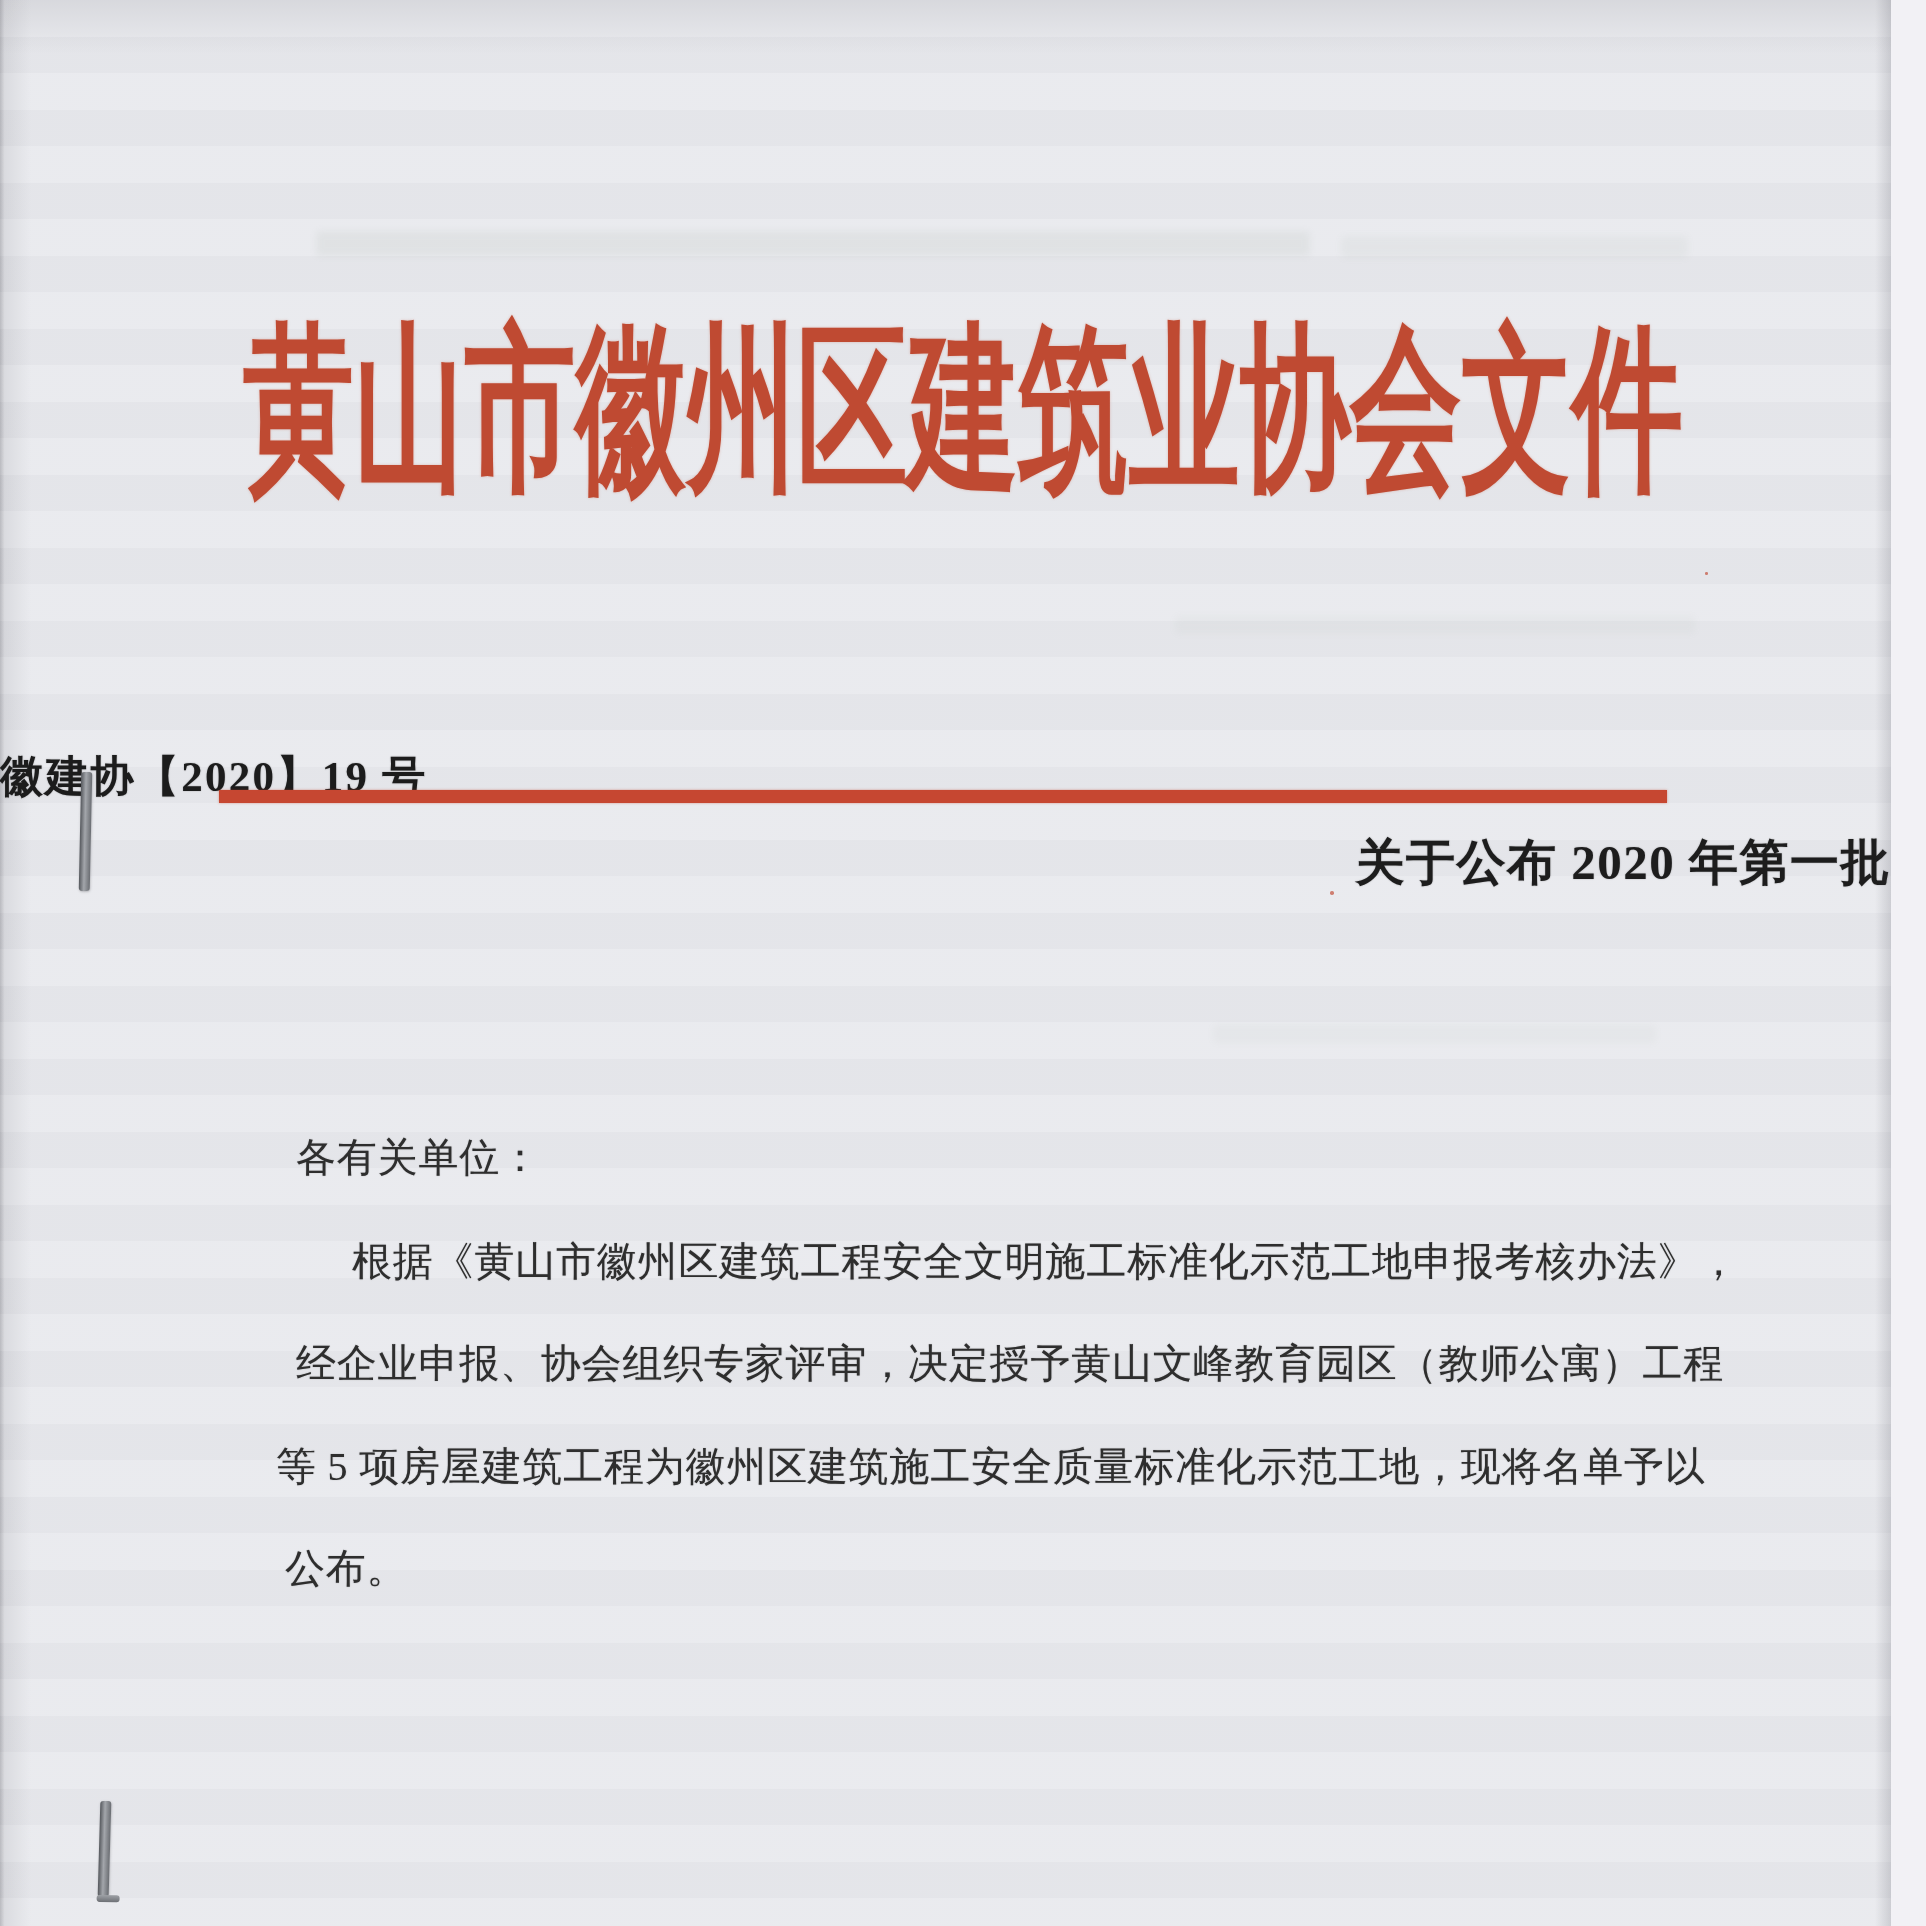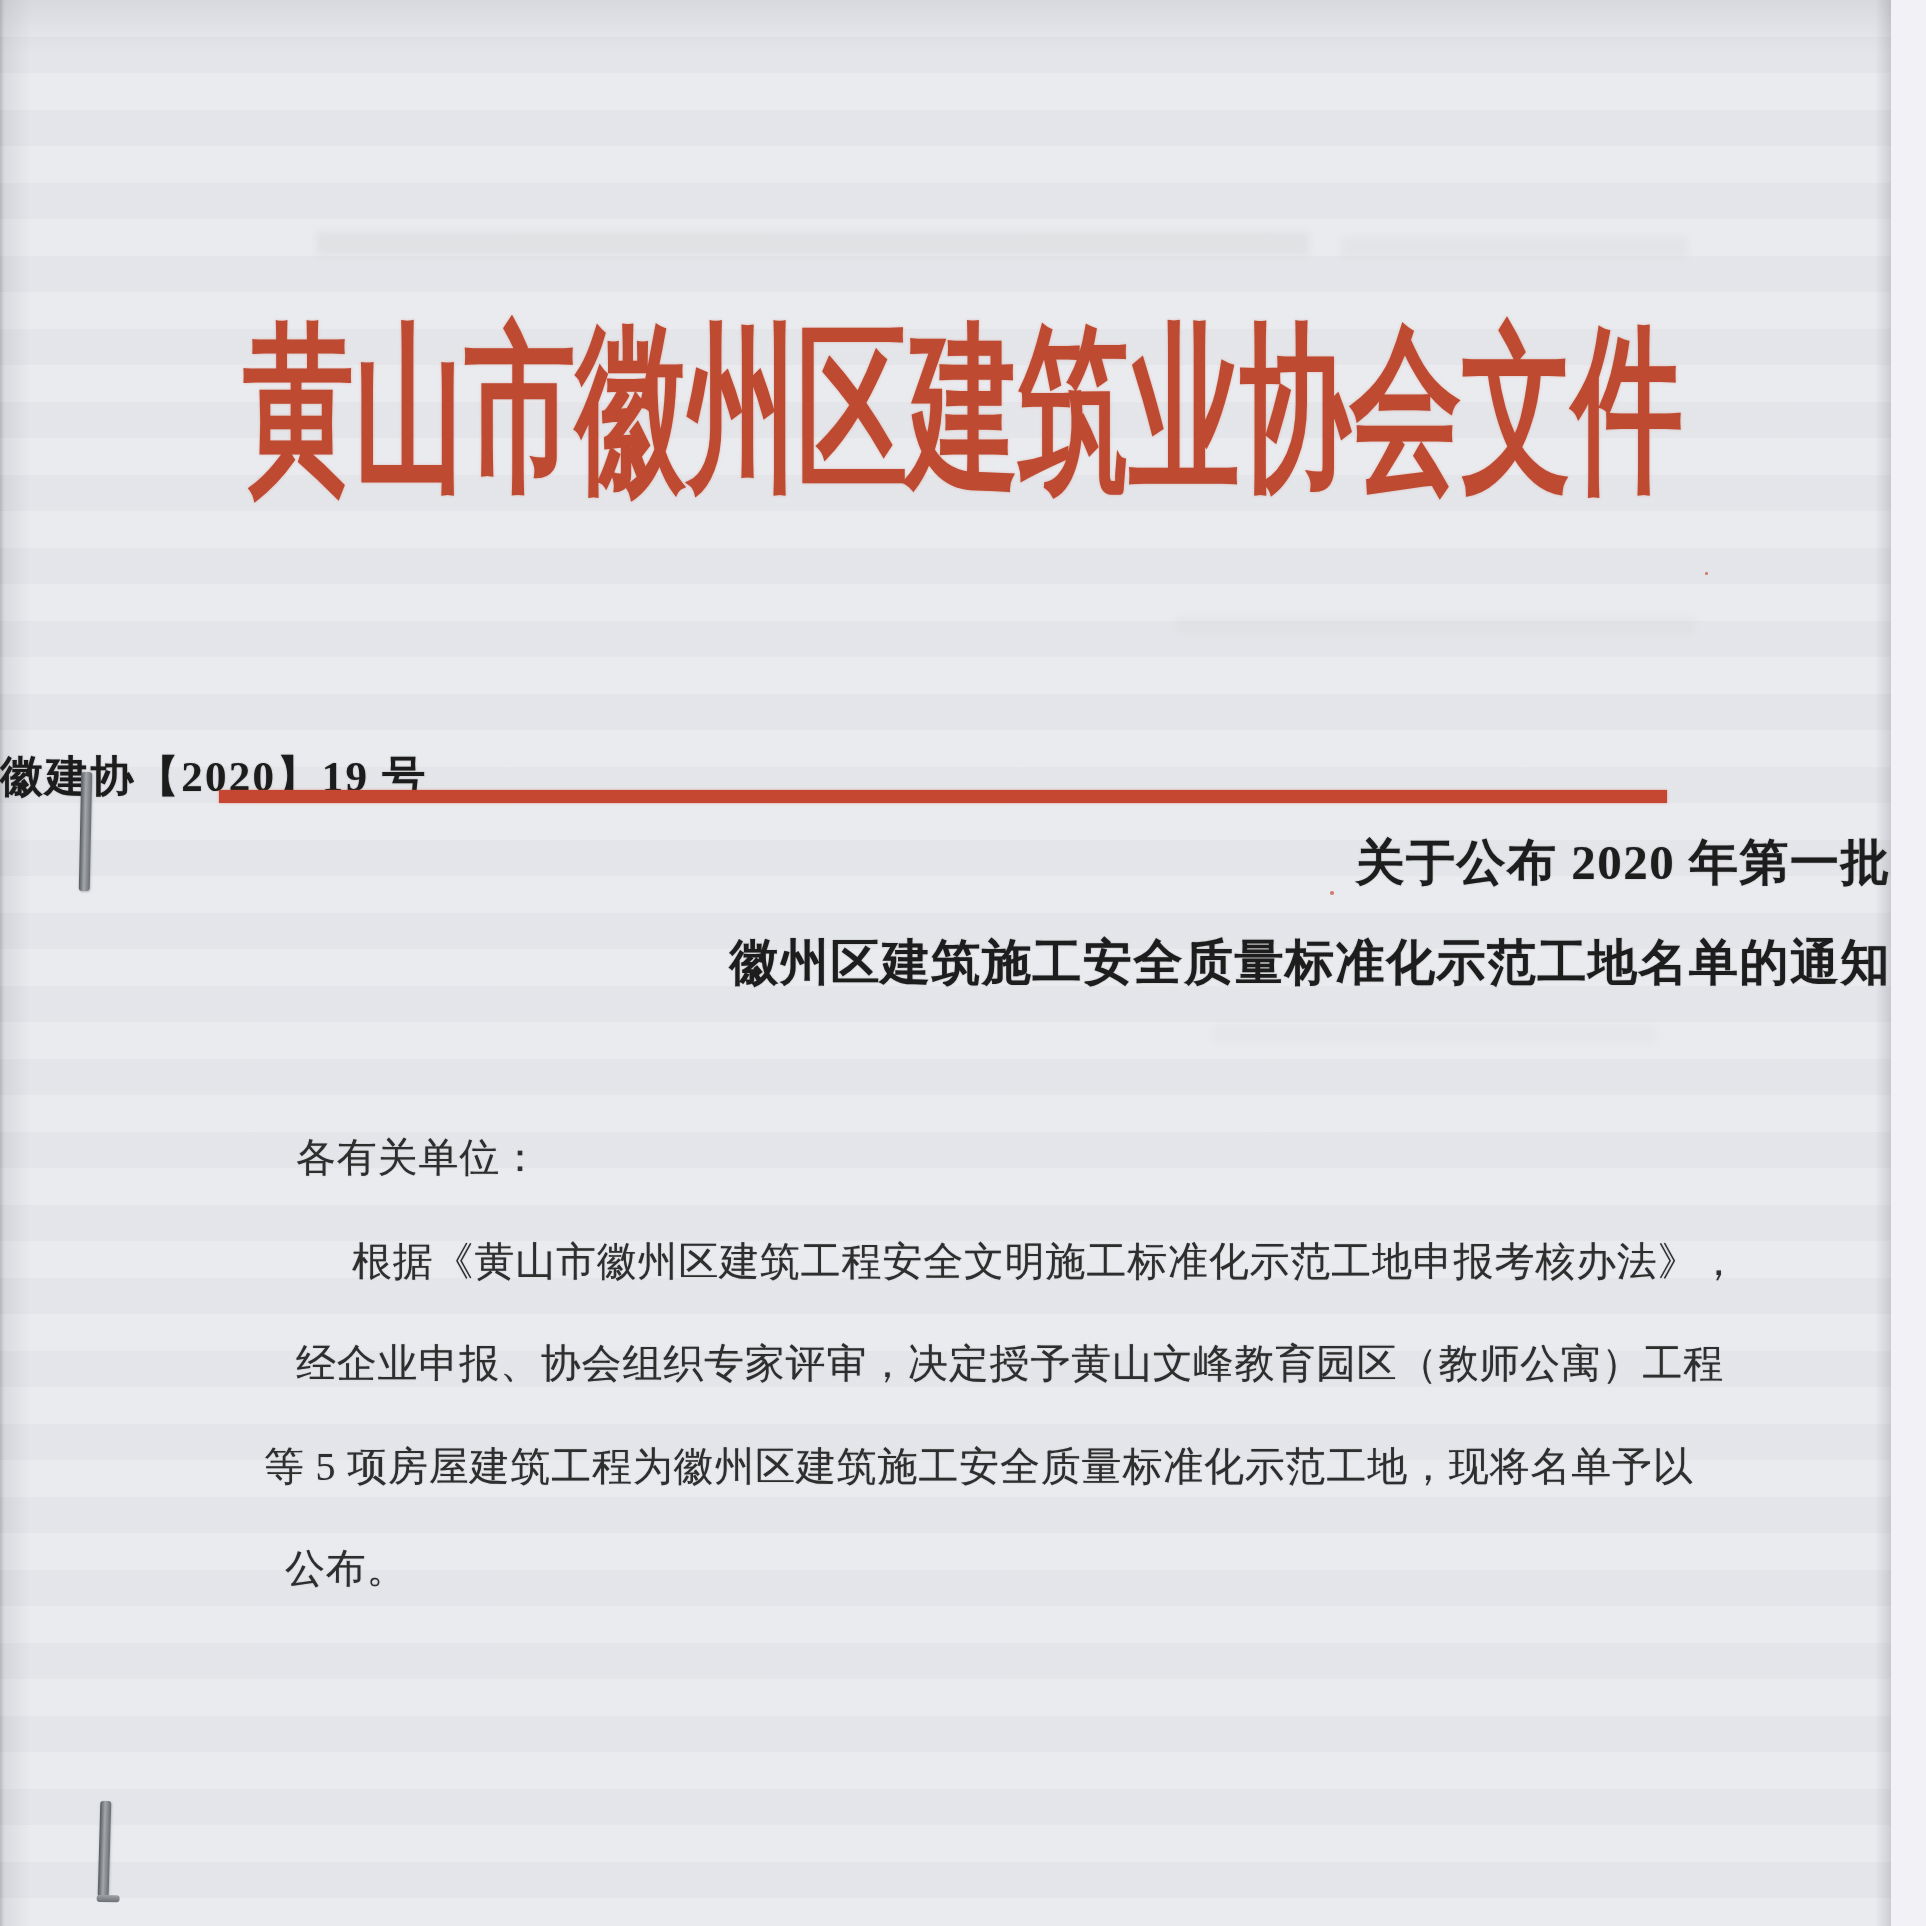--- a/index.html
+++ b/index.html
@@ -38,21 +38,21 @@
     font-weight:700;font-size:49px;letter-spacing:1.5px;line-height:1;
     text-shadow:0 0 1.5px rgba(30,30,30,0.38);}
   .h1{top:838px;}
   .h2{top:938px;}
 
   .bodyline{position:absolute;white-space:nowrap;font-size:40px;line-height:1;
     color:#2e2e2e;letter-spacing:0.8px;text-shadow:0 0 1.2px rgba(40,40,40,0.38);}
   .sal{top:1138px;left:272px;margin-left:24px;}
   .bl1{top:1242px;left:352px;}
   .bl2{top:1344px;left:272px;margin-left:24px;}
-  .bl3{top:1447px;left:264px;}
+  .bl3{top:1447px;left:276px;}
   .bl4{top:1549px;left:285px;}
   .att{top:1637px;left:352px;}
 
   .staple{position:absolute;width:10.8px;border-radius:3.1px;z-index:5;
     background:linear-gradient(90deg,#55585d 0%,#a3a6ab 45%,#6a6d72 100%);
     box-shadow:0.4px 0.8px 2.3px rgba(60,60,65,0.35);}
   .staple-1{left:80px;top:772px;height:119px;transform:rotate(1.2deg);}
   .staple-2{left:99px;top:1801px;height:96px;transform:rotate(1.6deg);}
   .staple-foot{position:absolute;left:-1.5px;bottom:-4.6px;width:23px;height:6.2px;border-radius:3.1px;
     background:linear-gradient(180deg,#9ea1a6,#6d7075);}
@@ -71,21 +71,20 @@
   <div class="ghost" style="left:1175px;top:616px;width:520px;height:17.7px;opacity:0.05;"></div>
   <div class="ghost" style="left:1213px;top:1025px;width:443px;height:17.7px;opacity:0.05;"></div>
 
   <div class="masthead">黄山市徽州区建筑业协会文件</div>
 
   <div class="docnum">徽建协【2020】19 号</div>
 
   <div class="rule"></div>
 
   <div class="h1">关于公布 2020 年第一批</div>
-  <div class="h2">徽州区建筑施工安全质量标准化示范工地名单的通知</div>
 
   <div class="bodyline sal">各有关单位：</div>
   <div class="bodyline bl1">根据《黄山市徽州区建筑工程安全文明施工标准化示范工地申报考核办法》，</div>
   <div class="bodyline bl2">经企业申报、协会组织专家评审，决定授予黄山文峰教育园区（教师公寓）工程</div>
   <div class="bodyline bl3">等 5 项房屋建筑工程为徽州区建筑施工安全质量标准化示范工地，现将名单予以</div>
   <div class="bodyline bl4">公布。</div>
 
   <div class="staple staple-1"></div>
   <div class="staple staple-2">
     <div class="staple-foot"></div>

